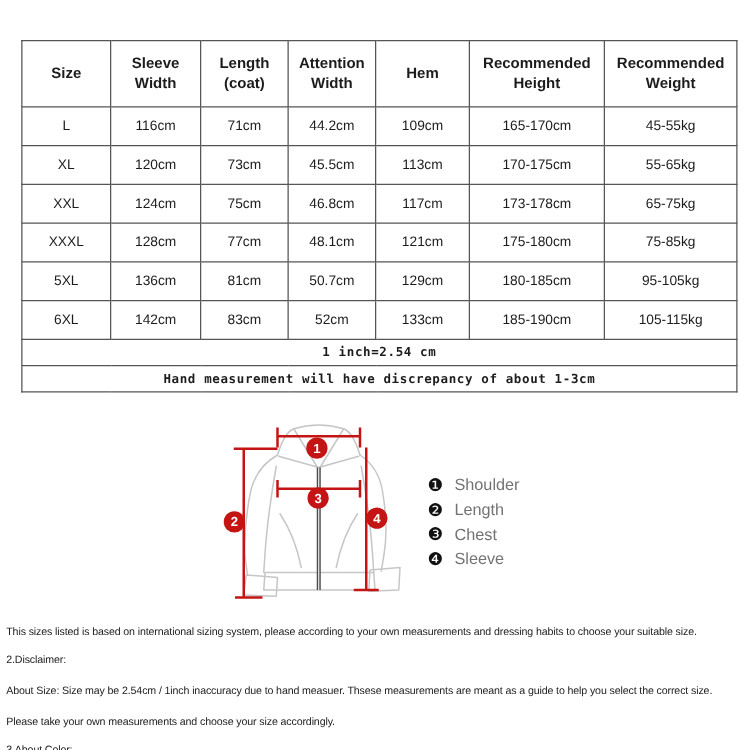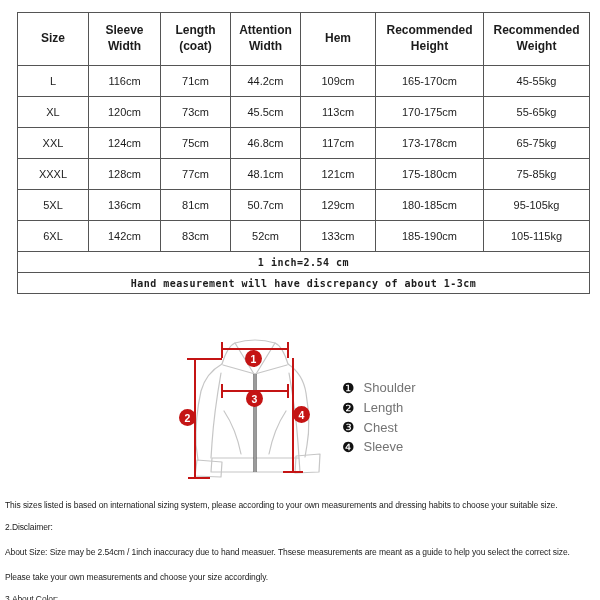--- a/index.html
+++ b/index.html
@@ -1,20 +1,20 @@
 <!DOCTYPE html>
 <html><head>
 <meta charset="utf-8">
 <style>
   html,body{margin:0;padding:0;background:#fff;}
   .page{position:relative;width:600px;height:600px;background:#ffffff;overflow:hidden;
         font-family:"Liberation Sans",sans-serif;color:#1c1c1c;}
 
   
-  .size-table{position:absolute;left:17px;top:12px;width:572px;border-collapse:collapse;table-layout:fixed;}
+  .size-table{position:absolute;left:17px;top:32px;width:572px;border-collapse:collapse;table-layout:fixed;}
   .size-table th,.size-table td{border:1px solid #555;text-align:center;vertical-align:middle;padding:0;color:#1c1c1c;}
   .size-table th{font-size:12px;font-weight:bold;height:52px;line-height:1.3;}
   .size-table td{font-size:11px;height:30px;}
   .size-table tr.note-row td{font-family:"DejaVu Sans Mono",monospace;font-weight:bold;
         font-size:10px;letter-spacing:.5px;height:20px;}
 
   
   .jacket-svg{position:absolute;left:170px;top:333px;}
   .marker{position:absolute;width:17px;height:17px;border-radius:50%;background:#c41414;color:#fff;
         font-size:10.5px;font-weight:bold;display:flex;align-items:center;justify-content:center;

